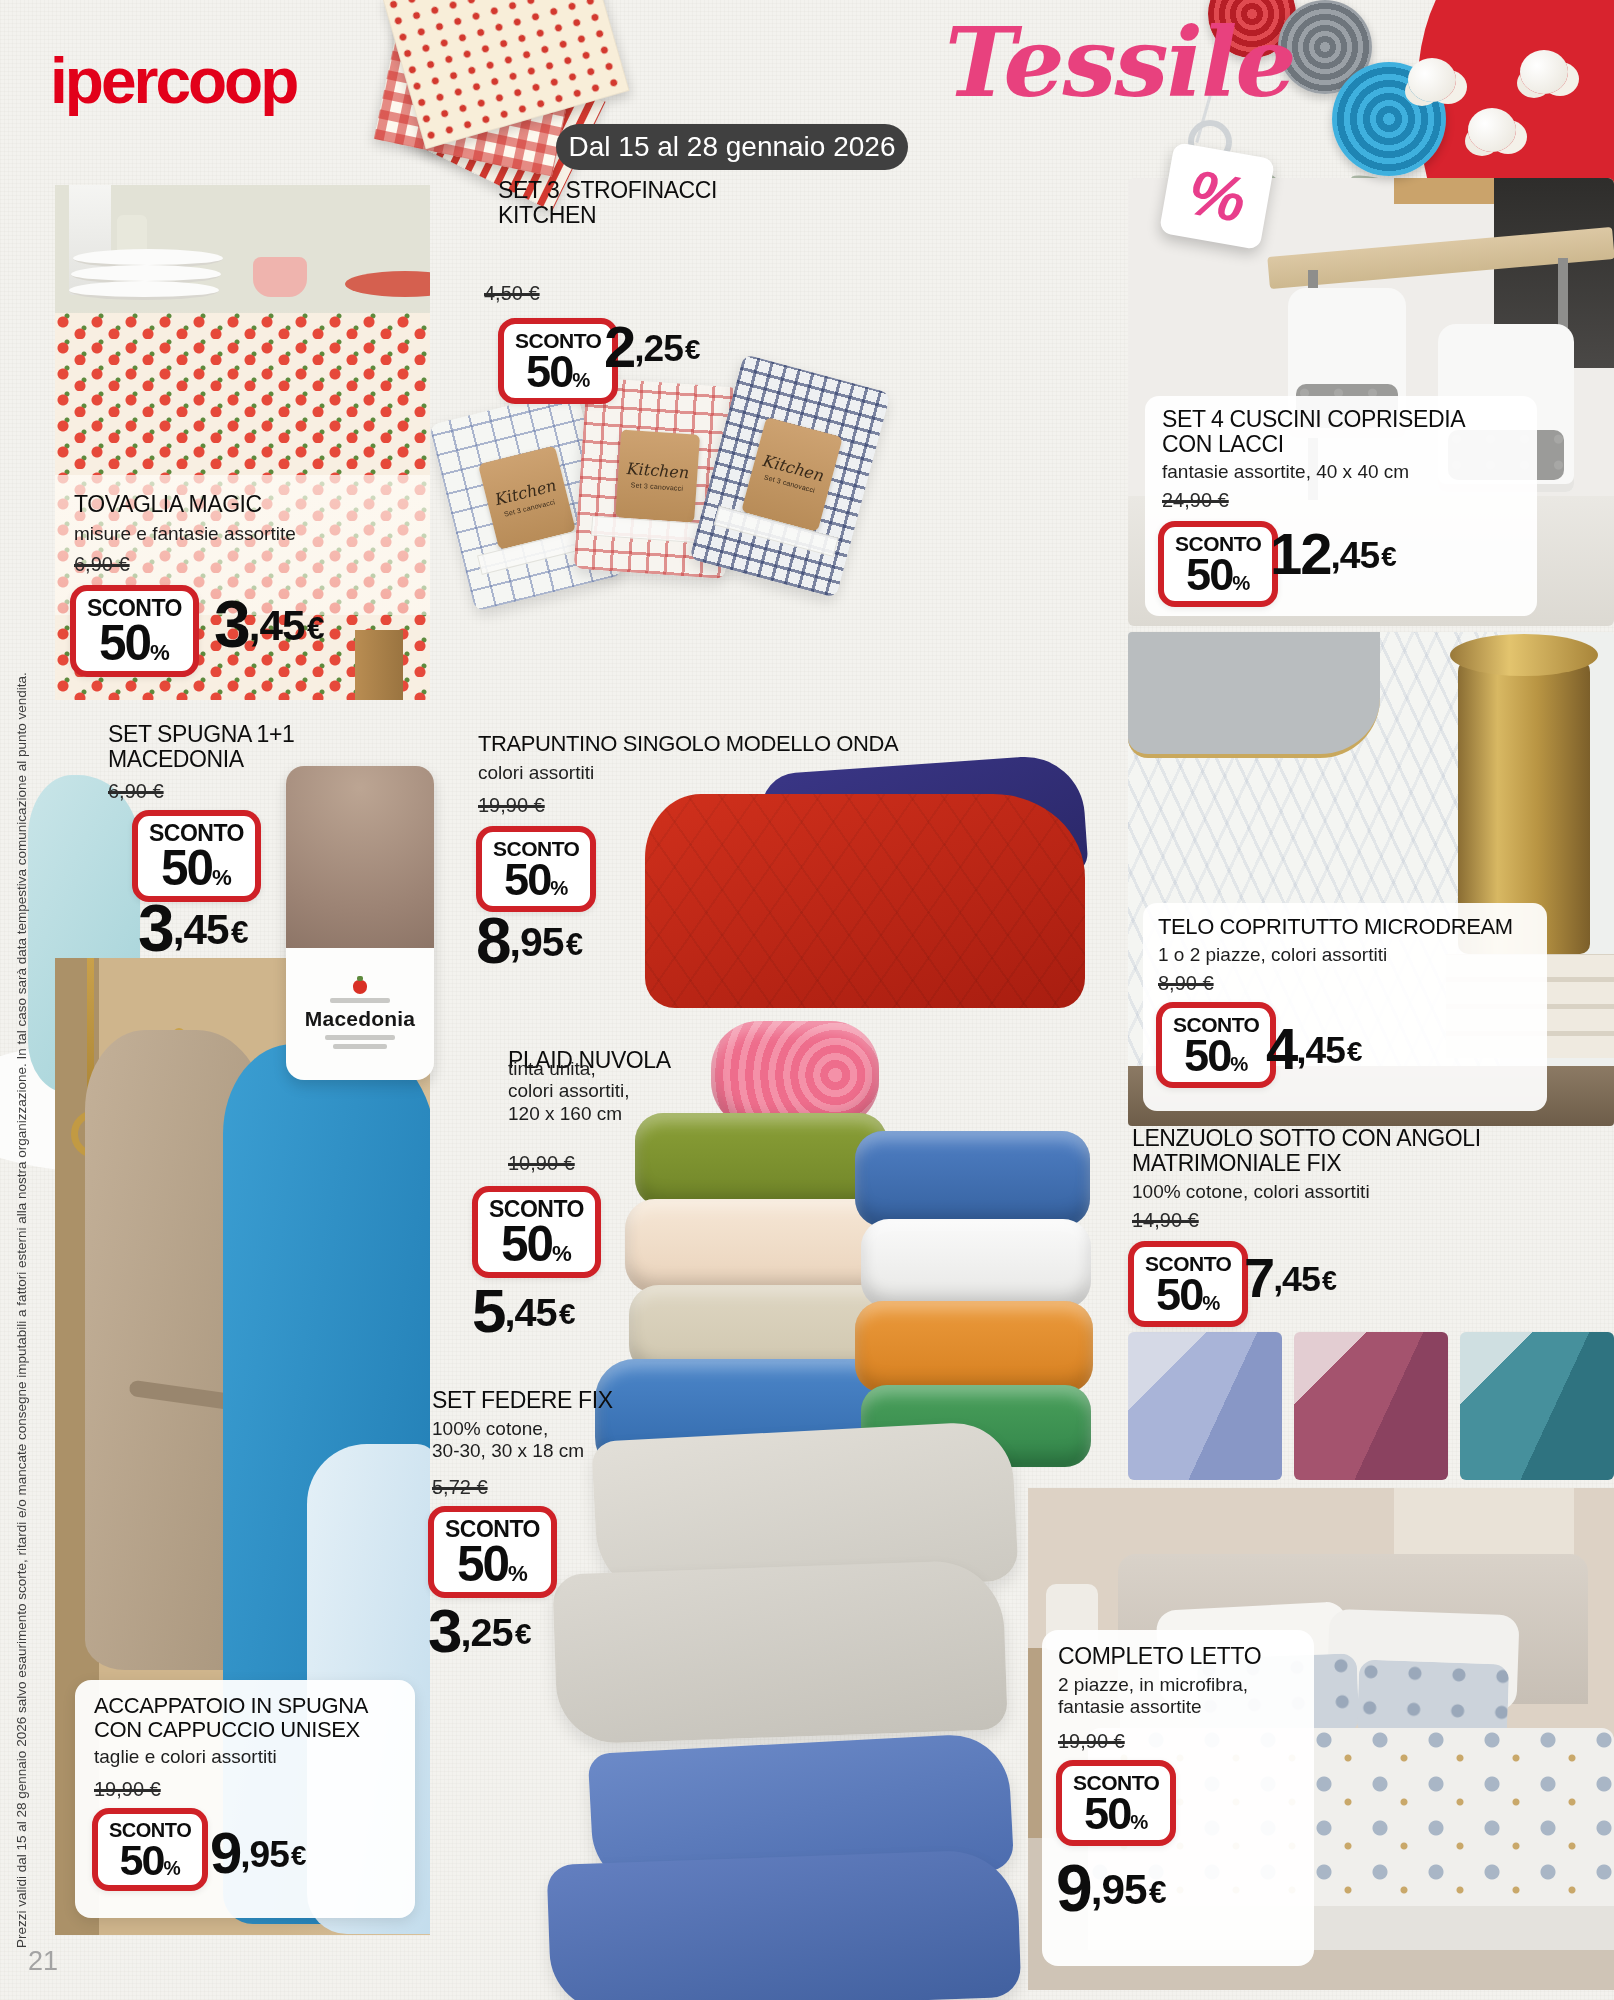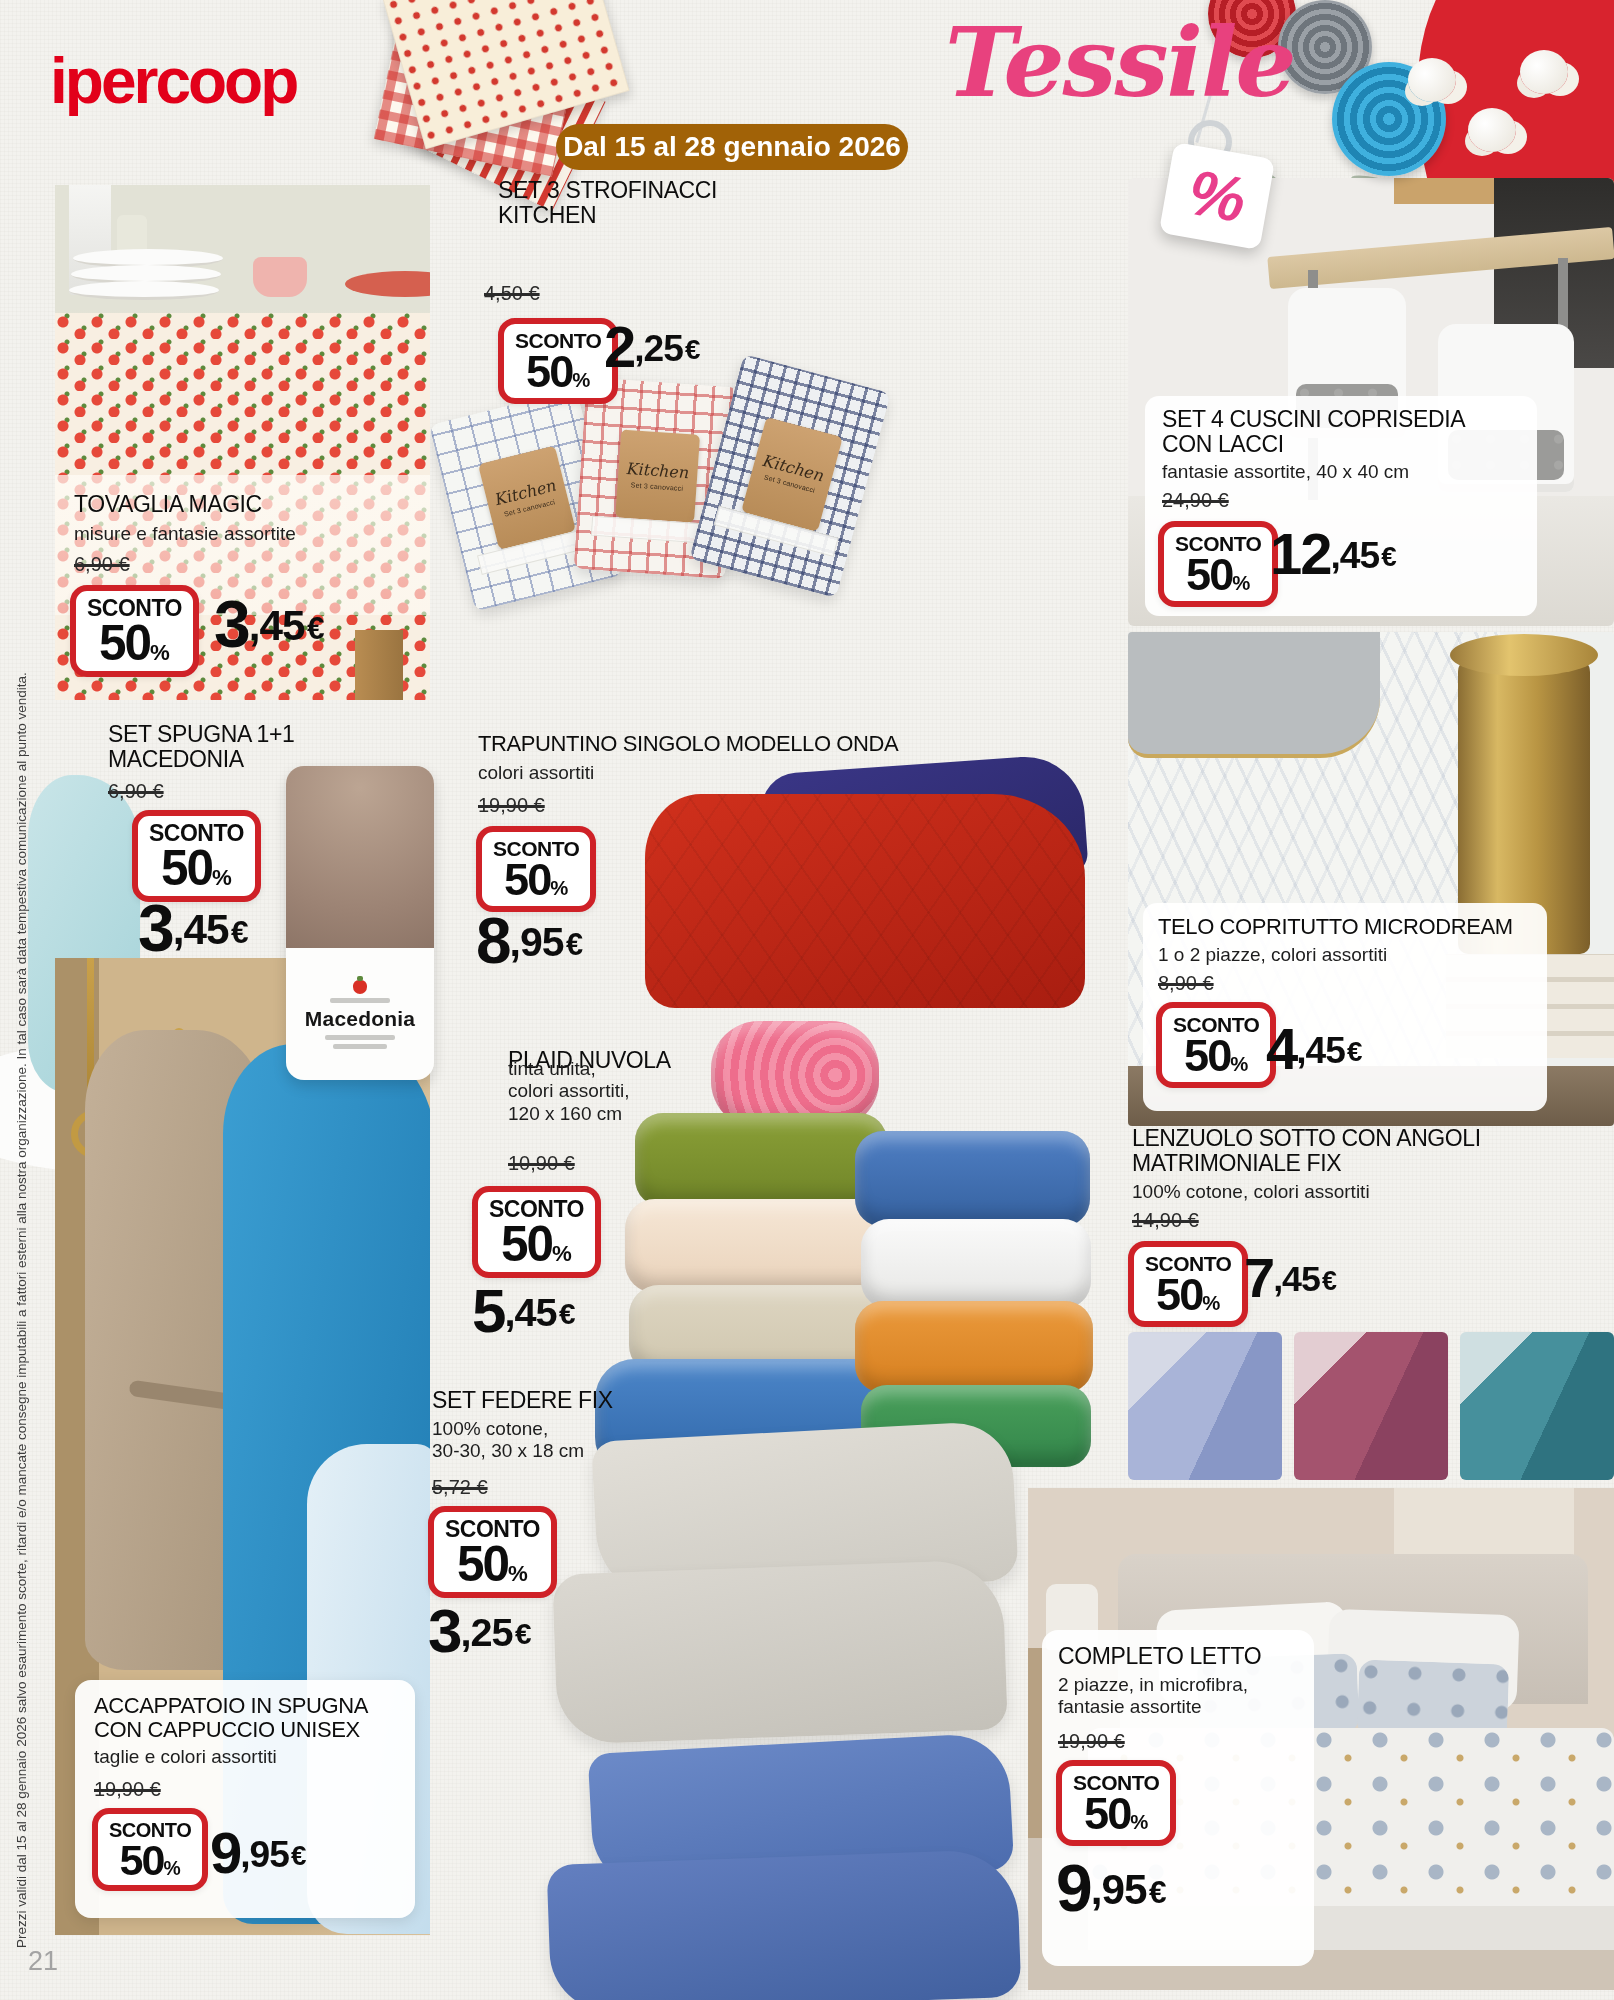--- a/index.html
+++ b/index.html
@@ -32,21 +32,21 @@
     background:repeating-linear-gradient(90deg,#d3392f 0 7px,#f7f1e6 7px 16px)}
   .nap-gingham{left:55px;top:42px;width:180px;height:125px;transform:rotate(12deg);
     background:repeating-linear-gradient(0deg,rgba(210,50,45,.55) 0 9px,transparent 9px 20px),
                repeating-linear-gradient(90deg,rgba(210,50,45,.55) 0 9px,transparent 9px 20px),#fdf8ee}
   .nap-dots{left:70px;top:-24px;width:210px;height:155px;transform:rotate(-16deg);
     background:radial-gradient(circle at 8px 8px,#d3392f 3px,transparent 4px) 0 0/19px 17px,#f8eed9}
   .title-saldi{position:absolute;left:575px;top:24px;z-index:3;font-size:90px;font-weight:700;color:#1c3d7c;letter-spacing:-3px}
   .title-tessile{position:absolute;left:945px;top:6px;z-index:3;font-size:96px;font-weight:700;font-style:italic;
     color:#e8417e;font-family:"DejaVu Serif",serif;letter-spacing:-2px}
   .date-pill{position:absolute;left:556px;top:124px;width:352px;height:46px;z-index:3;border-radius:23px;
-    background:#a16207;color:#fff;font-size:28px;font-weight:700;display:flex;align-items:center;justify-content:center}
+    background:#404040;color:#fff;font-size:28px;font-weight:400;display:flex;align-items:center;justify-content:center}
   .ribbon{position:absolute;right:-200px;top:-250px;width:640px;height:640px;border-radius:50%;z-index:1;
     border:115px solid #d8232e;border-left-color:transparent;border-bottom-color:transparent;transform:rotate(42deg)}
   .ribbon2{position:absolute;right:-70px;top:-60px;width:260px;height:420px;background:#d8232e;z-index:1;
     border-radius:45% 10% 20% 60%/50% 20% 10% 50%;transform:rotate(-14deg)}
   .roll{position:absolute;border-radius:50%;z-index:2;box-shadow:0 4px 10px rgba(0,0,0,.2)}
   .roll-red{left:1208px;top:-30px;width:88px;height:88px;background:repeating-radial-gradient(circle at 50% 50%,#e04a50 0 5px,#b61e26 5px 11px)}
   .roll-gray{left:1278px;top:0;width:94px;height:94px;background:repeating-radial-gradient(circle at 50% 50%,#9aa0a6 0 5px,#6e757c 5px 11px)}
   .roll-blue{left:1332px;top:62px;width:114px;height:114px;background:repeating-radial-gradient(circle at 50% 50%,#3fb0de 0 6px,#1f85b4 6px 13px)}
   .cotton{position:absolute;width:48px;height:44px;border-radius:50%;z-index:2;
     background:radial-gradient(circle at 35% 35%,#ffffff,#e7e3d8);

